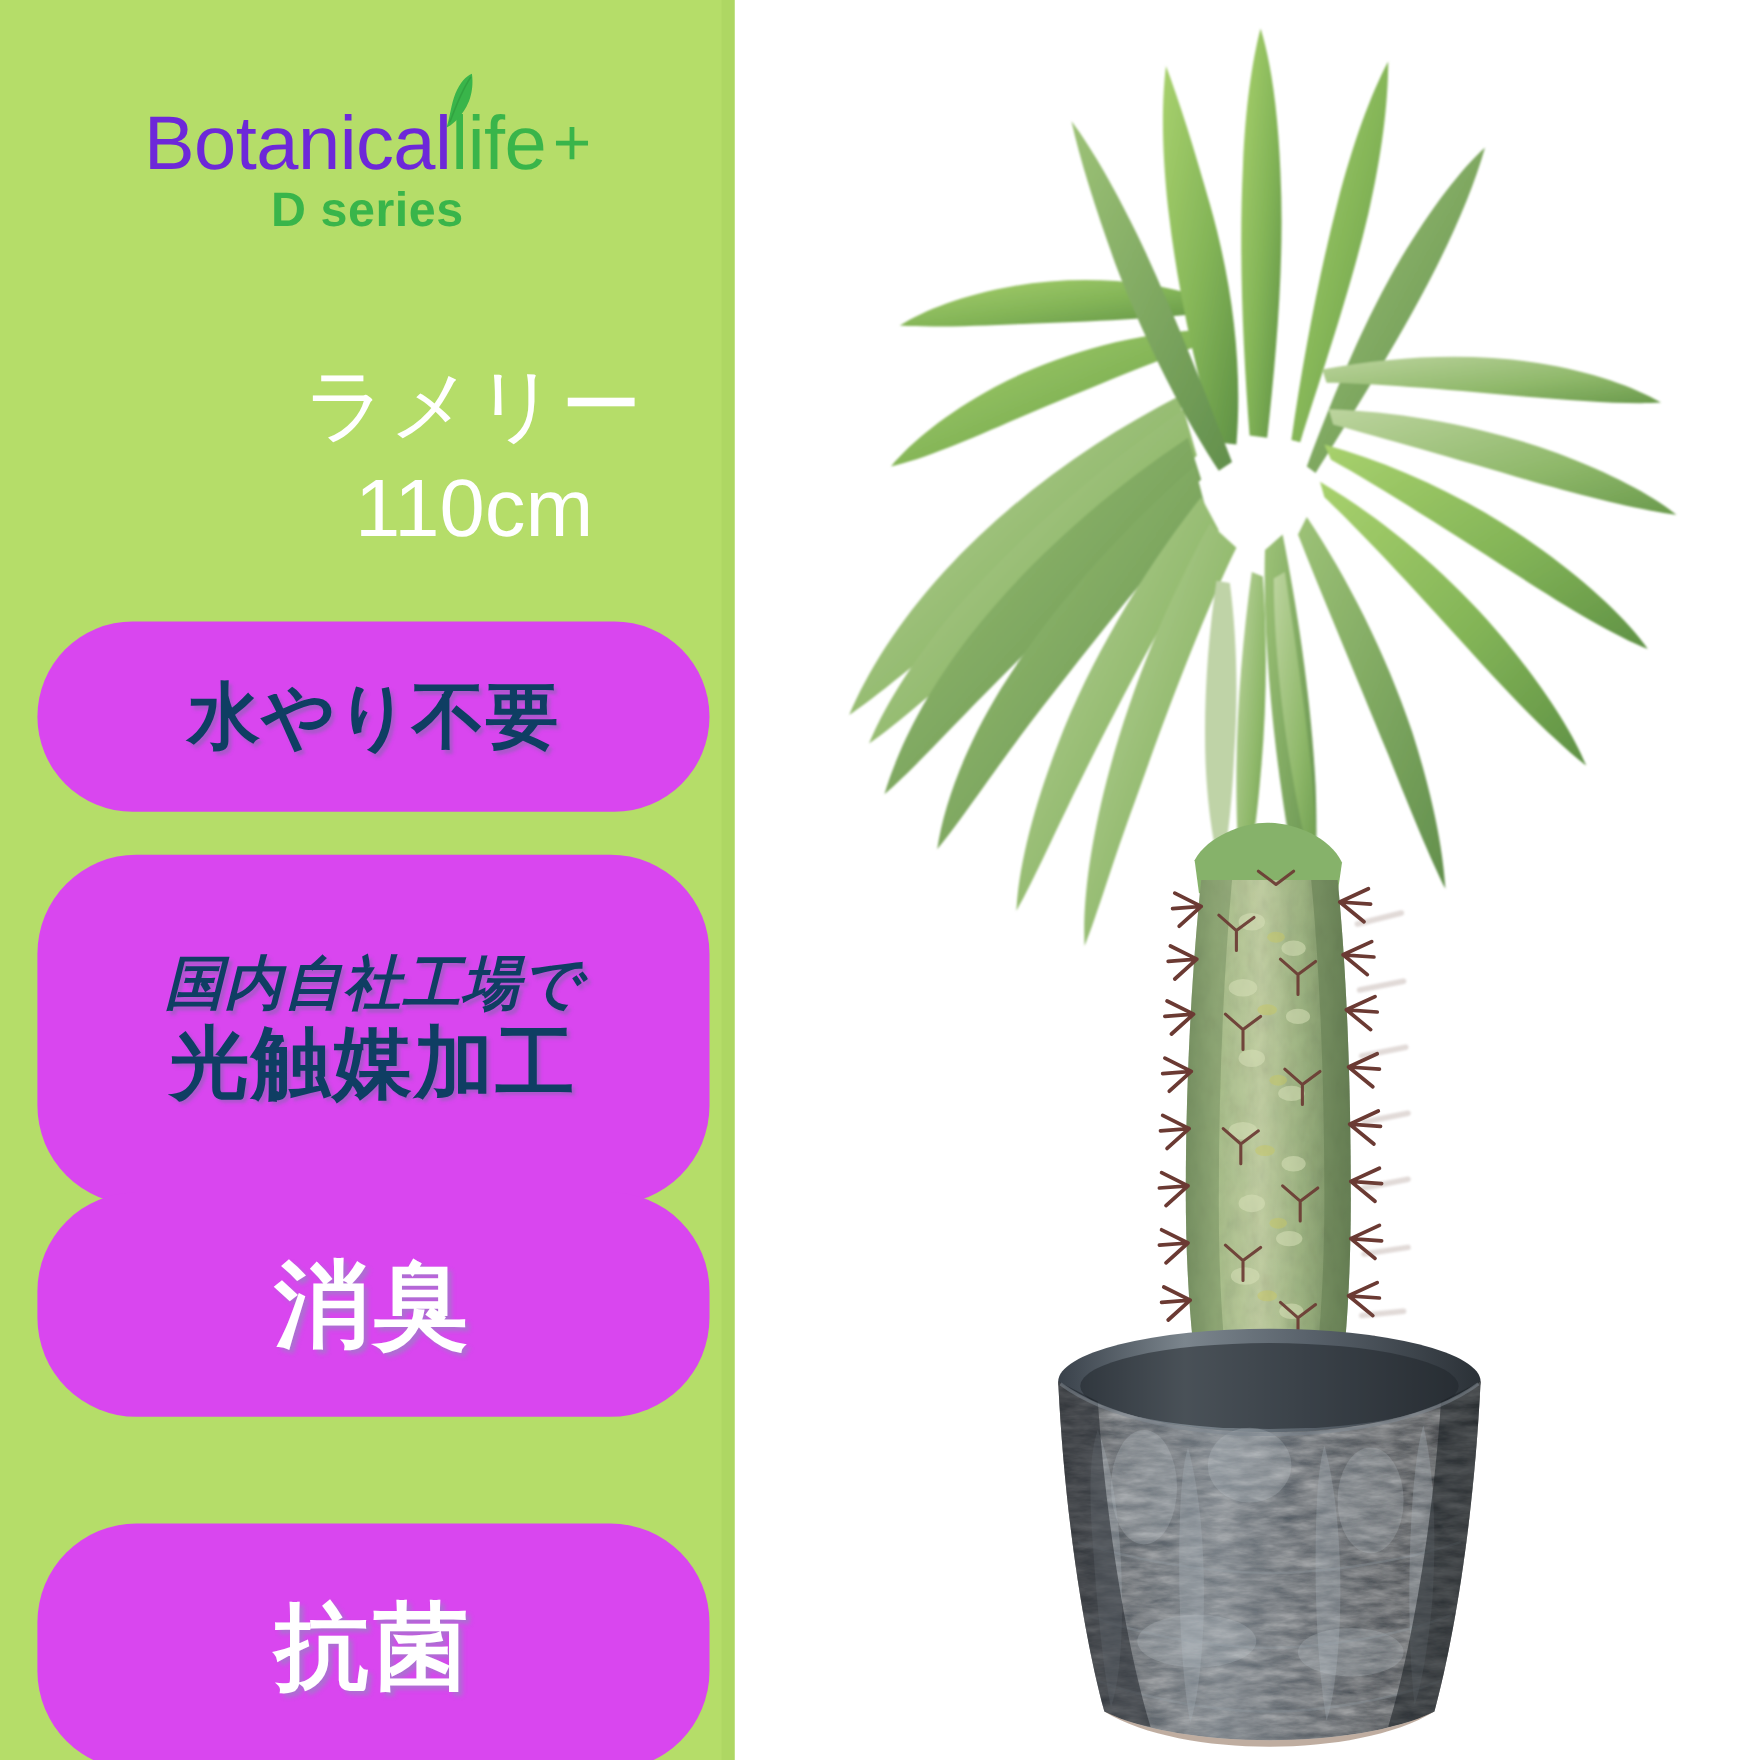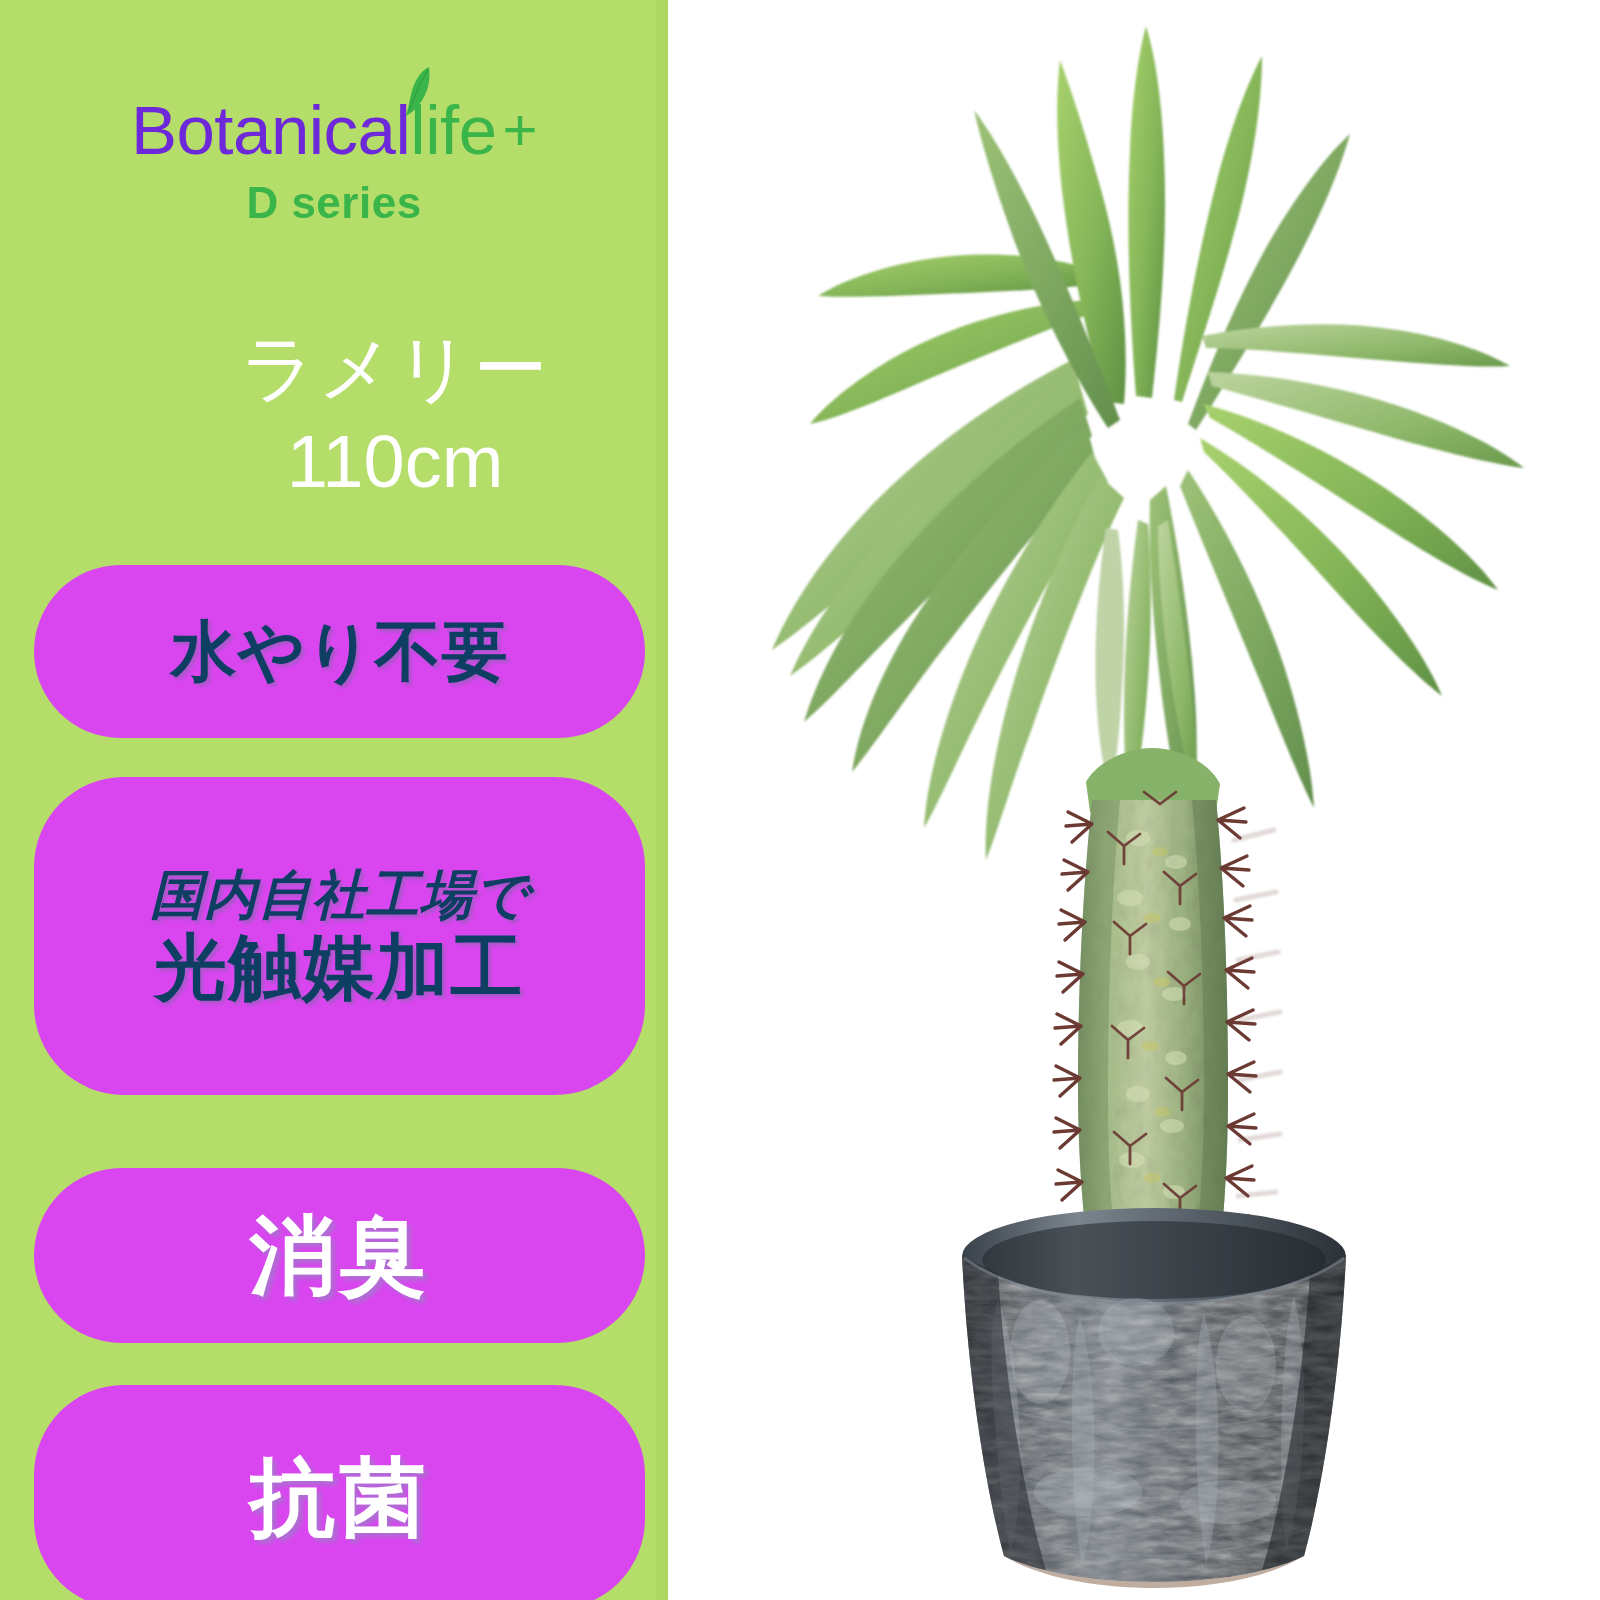--- a/index.html
+++ b/index.html
@@ -69,40 +69,41 @@
   }
   .leaf-icon {
     position: absolute;
     left: 265px;
     top: -31px;
     width: 40px;
     height: 52px;
     pointer-events: none;
   }
   .brand-line2 {
-    margin-top: 16px;
+    margin-top: 4px;
     font-size: 44px;
     font-weight: 700;
     color: #39b54a;
     letter-spacing: 0.5px;
     line-height: 1;
   }
 
   
   .product-name {
     position: absolute;
     left: 0;
     top: 322px;
     width: 790px;
     text-align: center;
     color: #ffffff;
     font-size: 74px;
     font-weight: 400;
     line-height: 1.26;
     letter-spacing: 2px;
+    padding-left: 36px;
   }
   .product-name .pn-size {
     letter-spacing: 0;
   }
 
   
   .badge {
     position: absolute;
     left: 34px;
     width: 611px;
@@ -110,21 +111,21 @@
     border-radius: 90px;
     box-sizing: border-box;
     display: flex;
     flex-direction: column;
     align-items: center;
     justify-content: center;
     text-align: center;
   }
   .badge-1 { top: 565px;  height: 173px; }
   .badge-2 { top: 777px;  height: 318px; }
-  .badge-3 { top: 1168px; height: 175px; }
+  .badge-3 { top: 1084px; height: 204px; }
   .badge-4 { top: 1385px; height: 224px; }
 
   .badge-text-navy {
     color: #0f3e63;
     font-weight: 700;
     text-shadow: 3px 3px 3px rgba(90,120,140,0.35);
   }
   .badge-text-white {
     color: #ffffff;
     font-weight: 700;

